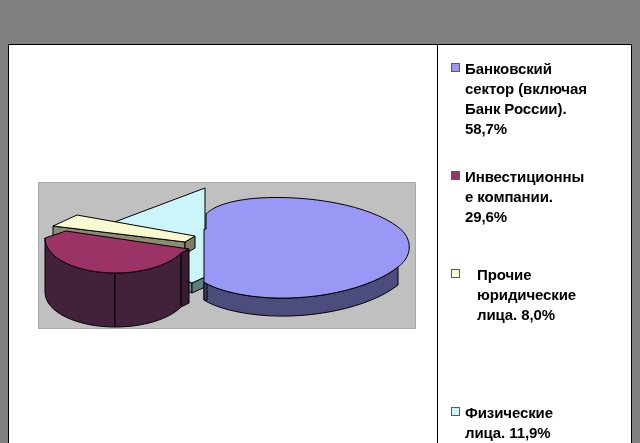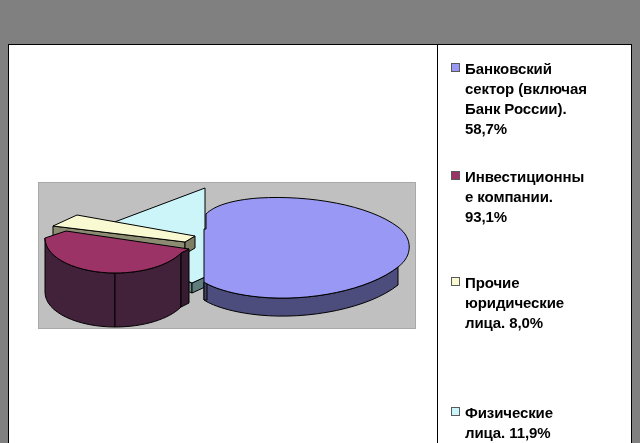--- a/index.html
+++ b/index.html
@@ -82,21 +82,21 @@
   .legend-label {
     font-size: 15px;
     font-weight: bold;
     line-height: 20px;
     color: #000000;
     letter-spacing: -0.1px;
     white-space: pre-line;
   }
   #entry-0 { top: 14px; }
   #entry-1 { top: 122px; }
-  #entry-2 { top: 228px; }
+  #entry-2 { top: 220px; gap: 12px; }
   #entry-3 { top: 358px; }
 </style>
 </head>
 <body>
 
 <div id="chart-frame">
 
   <div id="plot-region">
 
     <div id="plot-panel"></div>
@@ -155,21 +155,21 @@
       <span class="legend-label">Банковский
 сектор (включая
 Банк России).
 58,7%</span>
     </div>
 
     <div class="legend-entry" id="entry-1">
       <span class="legend-swatch" style="background:#9c3366"></span>
       <span class="legend-label">Инвестиционны
 е компании.
-93,1%</span>
+29,6%</span>
     </div>
 
     <div class="legend-entry" id="entry-2">
       <span class="legend-swatch" style="background:#fafad2"></span>
       <span class="legend-label">Прочие
 юридические
 лица. 8,0%</span>
     </div>
 
     <div class="legend-entry" id="entry-3">

